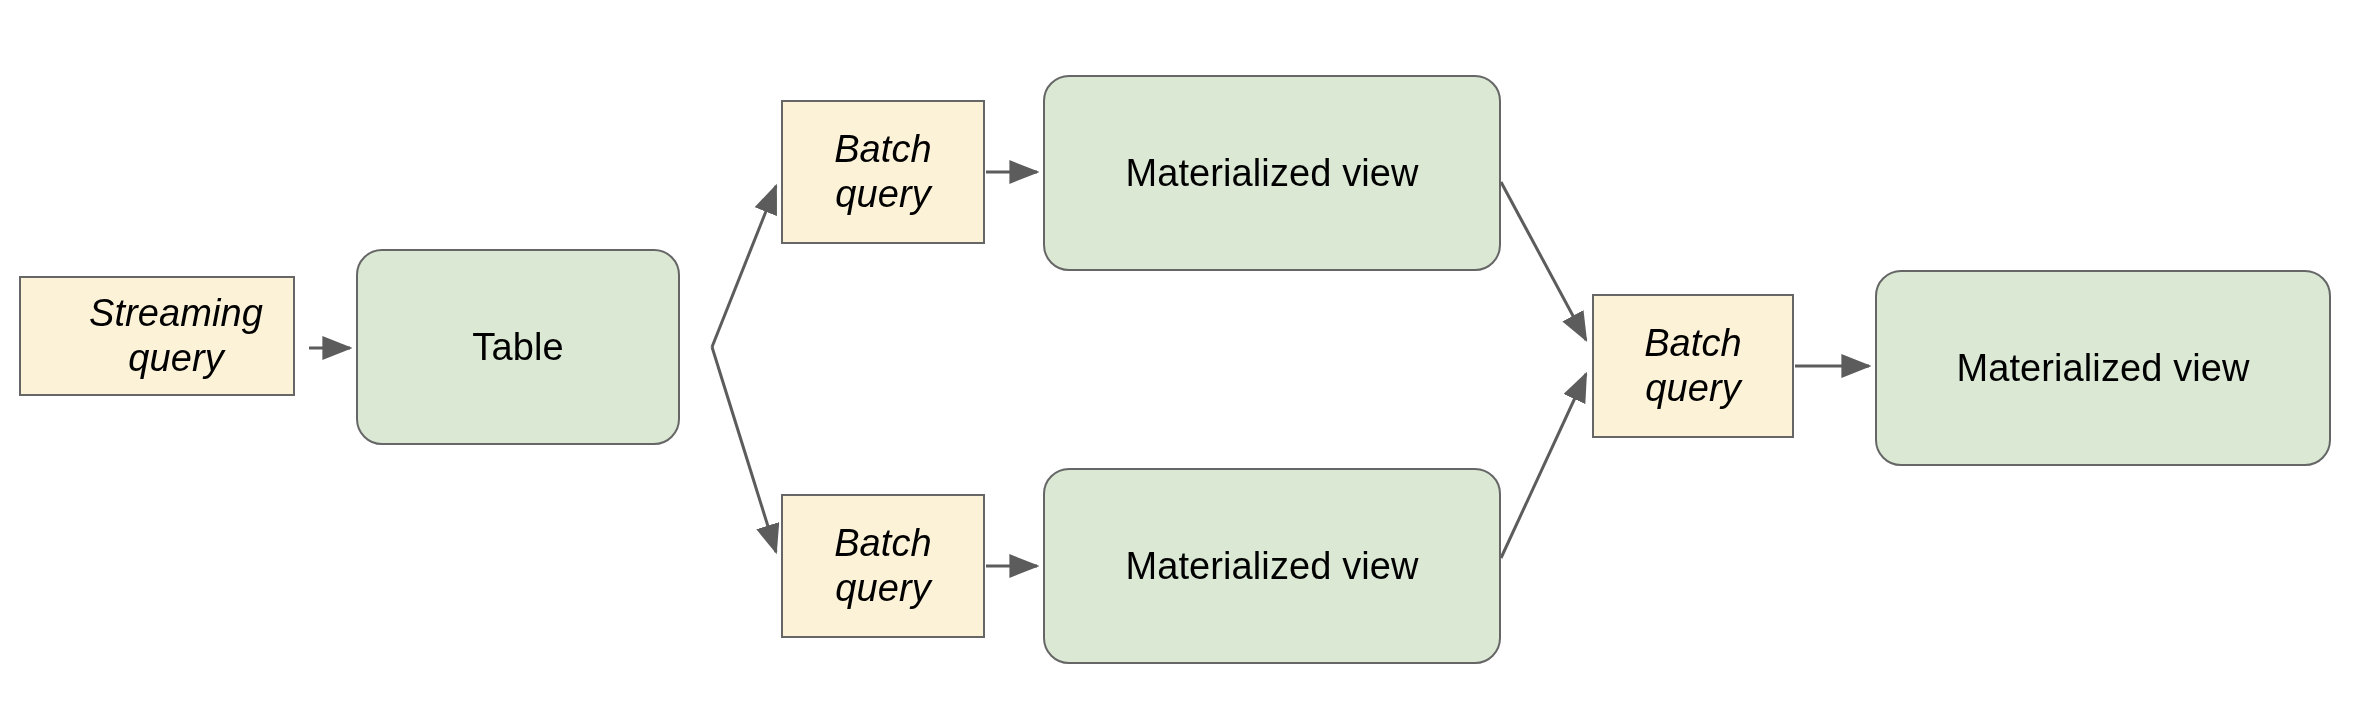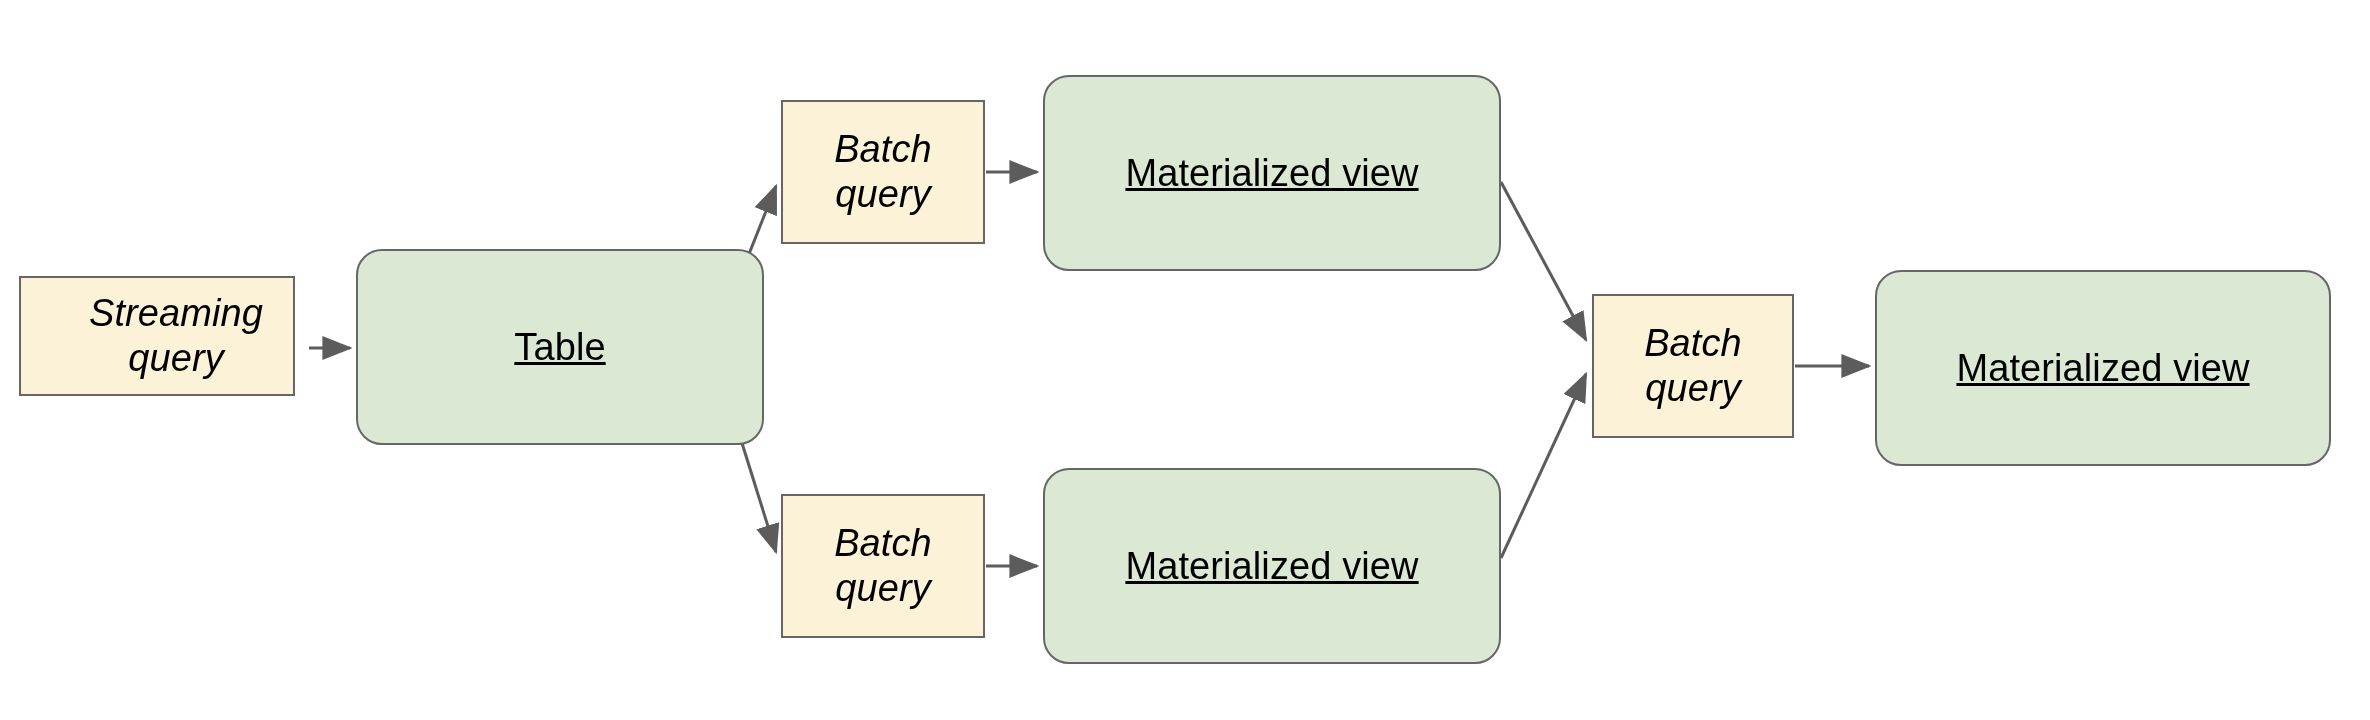--- a/index.html
+++ b/index.html
@@ -42,21 +42,20 @@
     white-space: pre-line;
   }
   .node-process {
     background: #fbf2d7;
     border-radius: 0;
     font-style: italic;
   }
   .node-store {
     background: #dae8d4;
     border-radius: 26px;
-    text-decoration: underline;
   }
   .node-label {
     display: block;
     white-space: pre-line;
   }
 </style>
 </head>
 <body>
 
 <div id="diagram-canvas">
@@ -77,21 +76,21 @@
         <line x1="1501" y1="558" x2="1586" y2="374" stroke="#5c5c5c" stroke-width="3" marker-end="url(#arrowhead)"></line>
         <line x1="1795" y1="366" x2="1869" y2="366" stroke="#5c5c5c" stroke-width="3" marker-end="url(#arrowhead)"></line>
       </g>
   </svg>
 
   <div class="node node-process" style="left: 19px; top: 276px; width: 276px; height: 120px; padding-left: 38px;">
     <span class="node-label">Streaming
 query</span>
   </div>
 
-  <div class="node node-store" style="left: 356px; top: 249px; width: 408px; height: 196px;">
+  <div class="node node-store" style="left: 356px; top: 249px; width: 324px; height: 196px;">
     <span class="node-label">Table</span>
   </div>
 
   <div class="node node-process" style="left: 781px; top: 100px; width: 204px; height: 144px;">
     <span class="node-label">Batch
 query</span>
   </div>
 
   <div class="node node-store" style="left: 1043px; top: 75px; width: 458px; height: 196px;">
     <span class="node-label">Materialized view</span>

